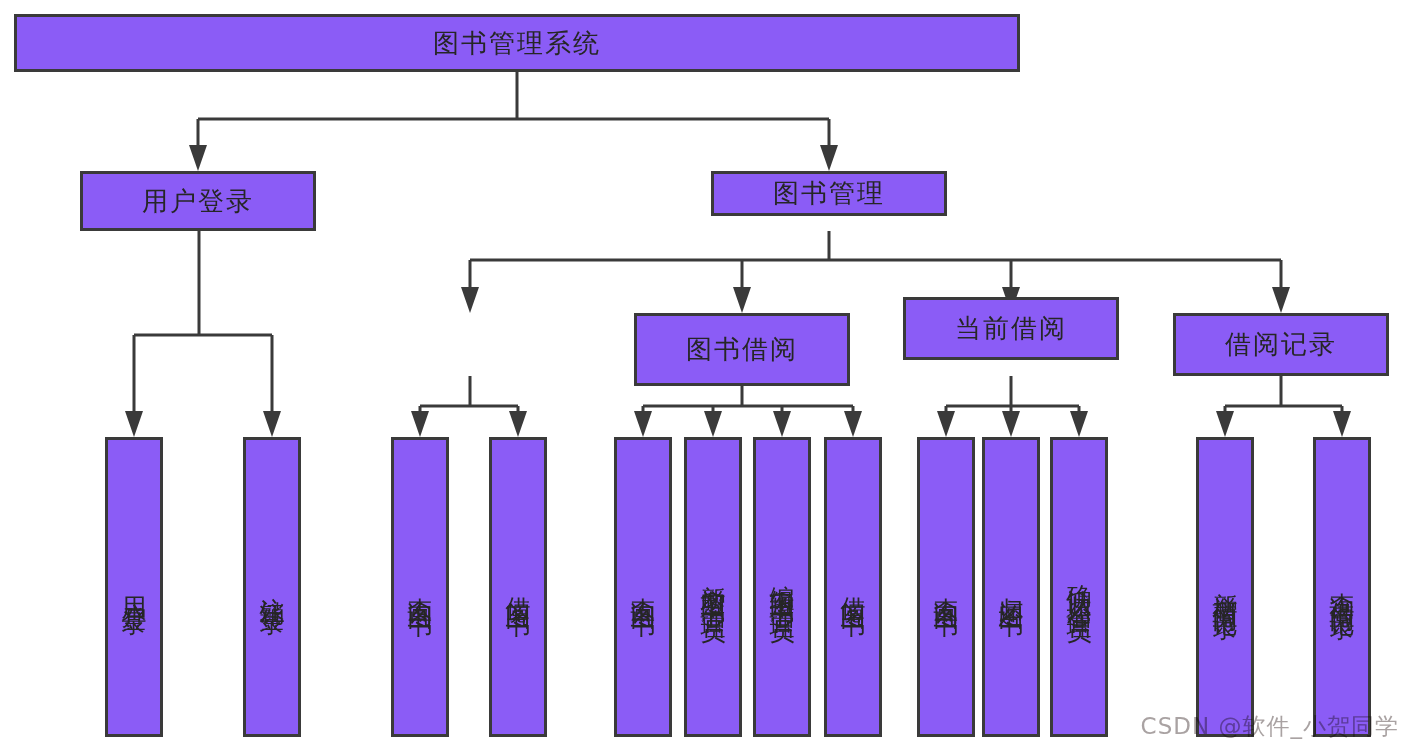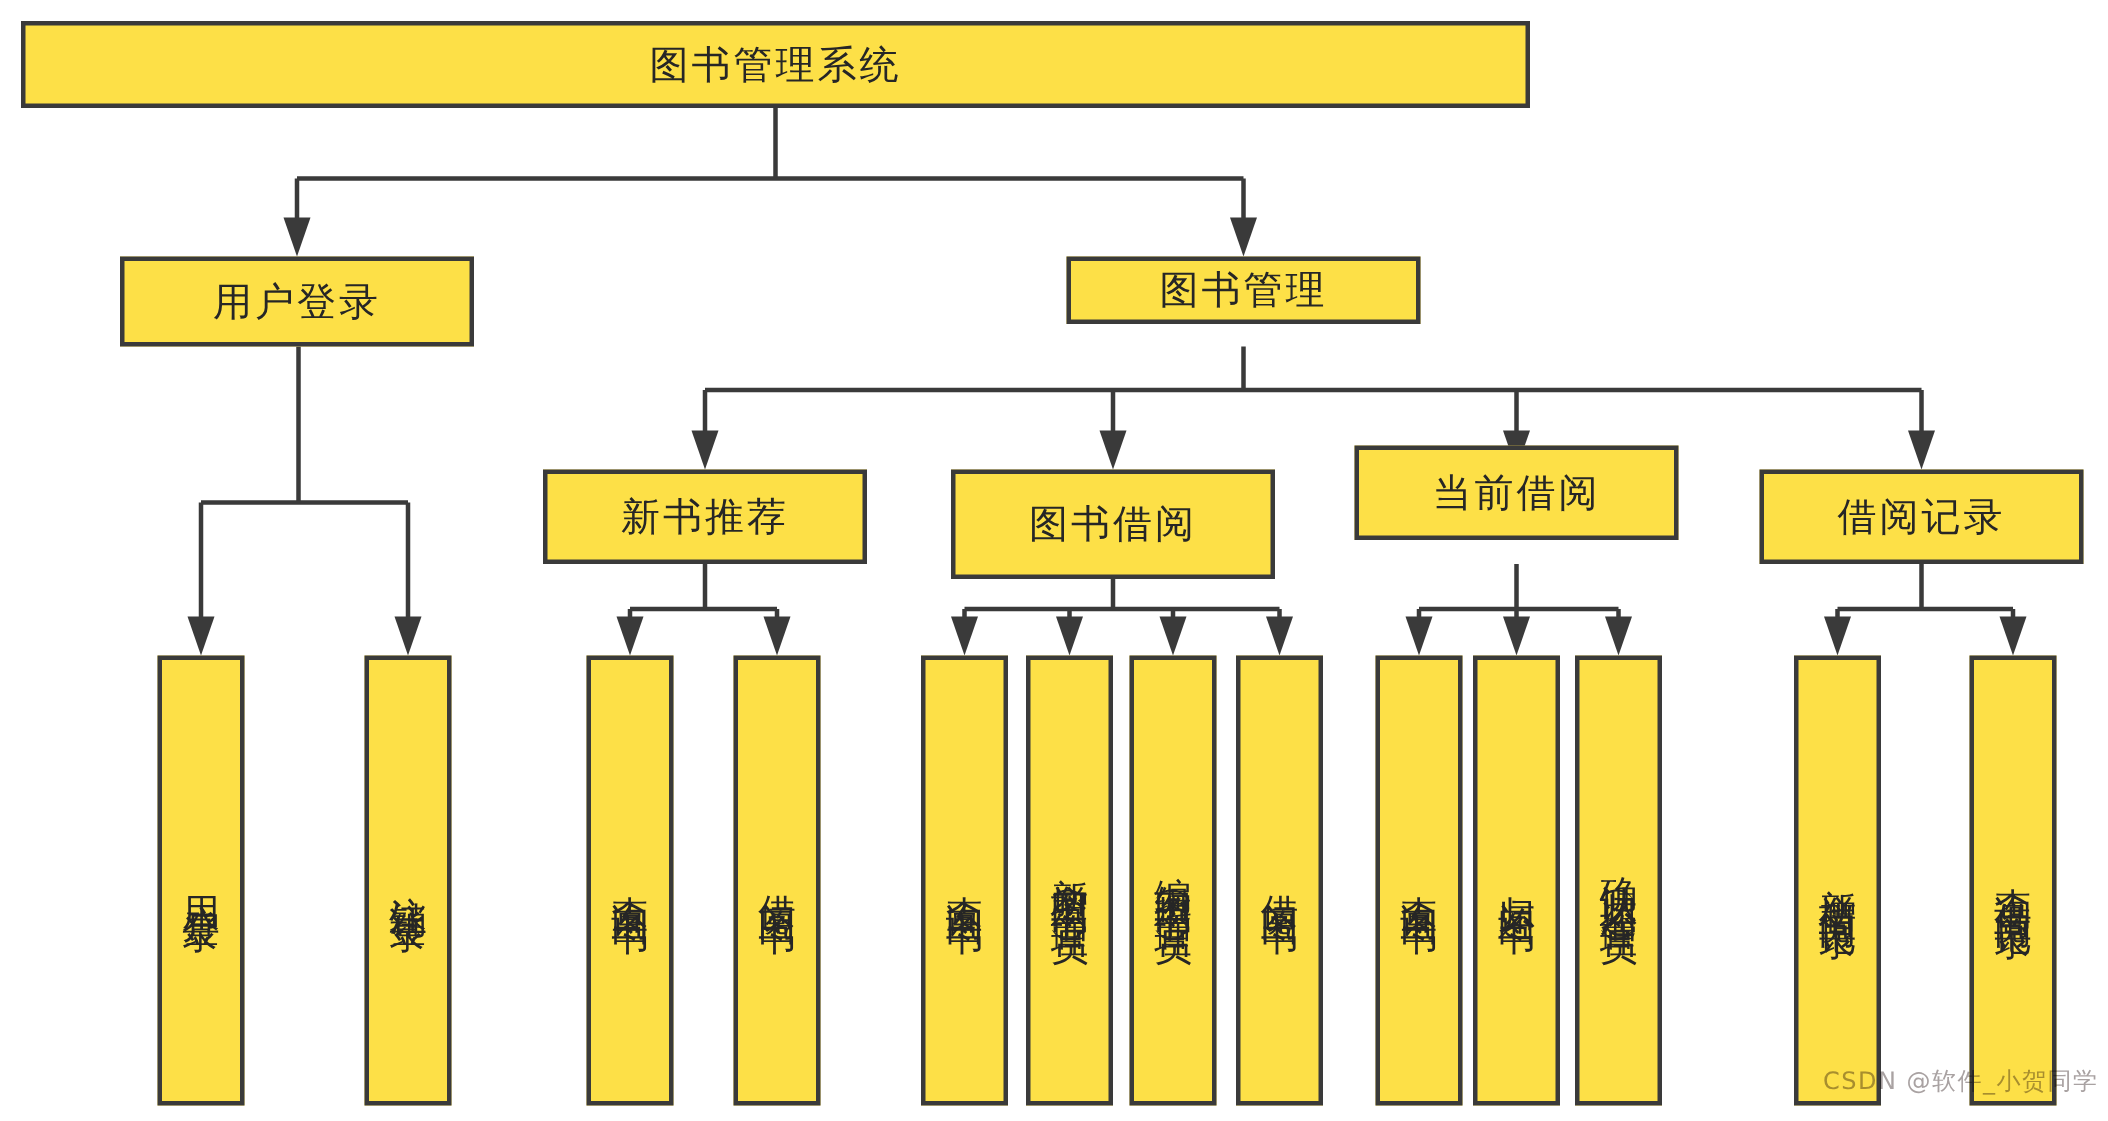--- a/index.html
+++ b/index.html
@@ -17,36 +17,36 @@
     font-family:"DejaVu Sans","Liberation Sans",sans-serif;
     overflow:hidden;
   }
   .connectors{position:absolute;left:0;top:0;width:1405px;height:747px;}
   .connectors path{fill:none;stroke:var(--line);stroke-width:3;}
   .connectors polygon{fill:var(--line);stroke:none;}
   .node{
     position:absolute;
     box-sizing:border-box;
     border:3px solid var(--border);
-    background:#fde047;
+    background:#8b5cf6;
     display:flex;align-items:center;justify-content:center;
     color:var(--text);
   }
   .h{font-size:26px;letter-spacing:2px;white-space:nowrap;}
   .v{
     writing-mode:vertical-rl;
     text-orientation:mixed;
     font-size:25px;
     letter-spacing:5px;
     line-height:1;
   }
   .watermark{
     position:absolute;
     top:711px;right:6px;
-    font-size:16px;
+    font-size:23px;
     color:var(--watermark);
     letter-spacing:1px;
     white-space:nowrap;
     mix-blend-mode:multiply;
     z-index:10;
   }
 </style>
 </head>
 <body>
 
@@ -82,21 +82,20 @@
         <polygon points="1216,411 1234,411 1225,437"></polygon>
         <polygon points="1333,411 1351,411 1342,437"></polygon>
       </g>
   </svg>
 
   <div class="node h" style="left:14px;top:14px;width:1006px;height:58px;">图书管理系统</div>
 
   <div class="node h" style="left:80px;top:171px;width:236px;height:60px;">用户登录</div>
   <div class="node h" style="left:711px;top:171px;width:236px;height:45px;">图书管理</div>
 
-  <div class="node h" style="left:362px;top:313px;width:216px;height:63px;">新书推荐</div>
   <div class="node h" style="left:634px;top:313px;width:216px;height:73px;">图书借阅</div>
   <div class="node h" style="left:903px;top:297px;width:216px;height:63px;">当前借阅</div>
   <div class="node h" style="left:1173px;top:313px;width:216px;height:63px;">借阅记录</div>
 
   <div class="node v" style="left:105px;top:437px;width:58px;height:300px;">用户登录</div>
   <div class="node v" style="left:243px;top:437px;width:58px;height:300px;">注销登录</div>
 
   <div class="node v" style="left:391px;top:437px;width:58px;height:300px;">查询图书</div>
   <div class="node v" style="left:489px;top:437px;width:58px;height:300px;">借阅图书</div>
 

